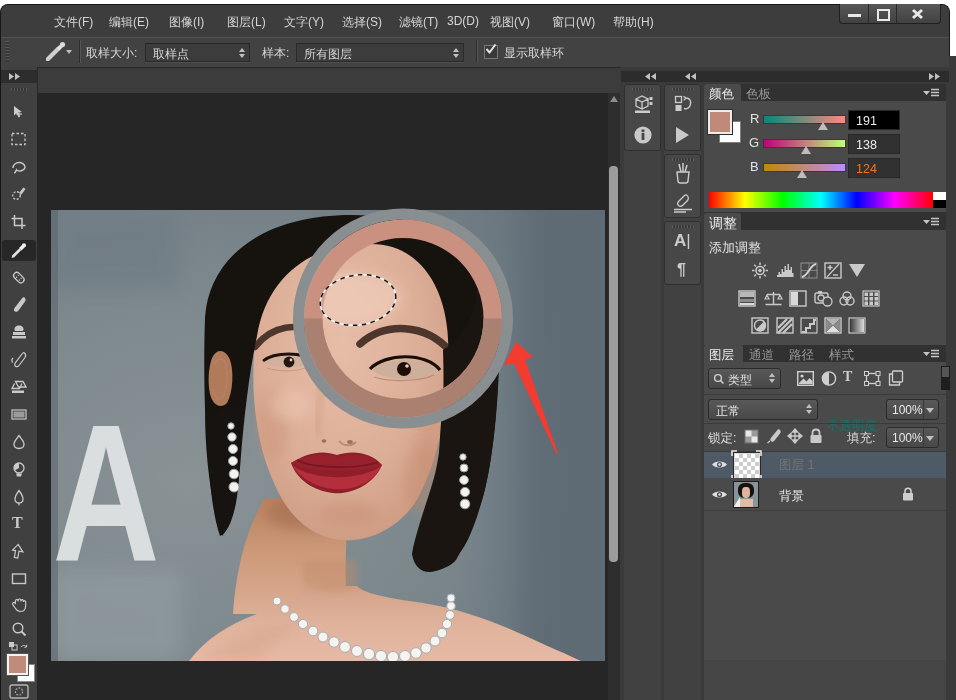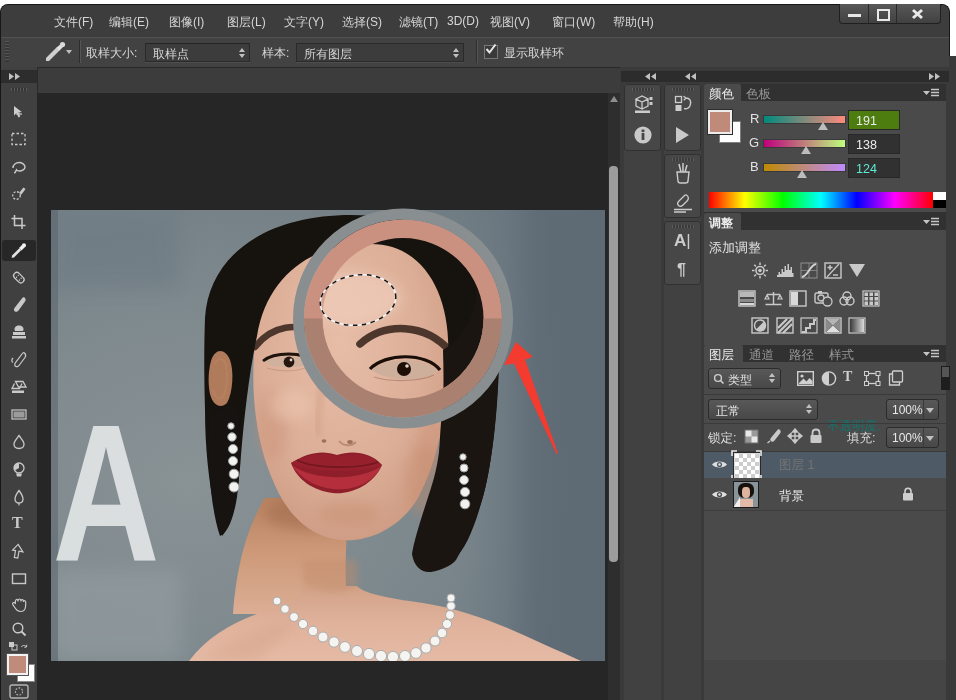--- a/index.html
+++ b/index.html
@@ -410,45 +410,45 @@
         <path d="M9 1.5 H17 M9 4.5 H17 M9 7.5 H17" stroke="#c5c5c5" stroke-width="1.6"></path>
       </svg>
 <div class="abs" style="left:704px;top:101px;width:242px;height:111px;background:#4a4a4a;"></div>
 
 <div class="abs" style="left:719px;top:121px;width:20px;height:20px;background:#fdfdfd;border:1px solid #7e7e7e;"></div>
 <div class="abs" style="left:708px;top:110px;width:20px;height:20px;background:#c08a7a;border:2px solid #ececec;outline:1px solid #2e2e2e;"></div>
 
 <span class="abs" style="left:750px;top:111px;font-size:13px;color:#e2e2e2;">R</span>
 <div class="abs" style="left:763px;top:115px;width:81px;height:7px;border:1px solid #393939;background:linear-gradient(90deg,rgb(0,138,124),rgb(255,138,124));"></div>
 <div class="abs" style="left:818px;top:122px;width:0;height:0;border-left:5px solid transparent;border-right:5px solid transparent;border-bottom:8px solid #bdbdbd;"></div>
-<div class="abs" style="left:848px;top:110px;width:52px;height:20px;background:#4d7c0f;border:1px solid #282828;box-sizing:border-box;">
+<div class="abs" style="left:848px;top:110px;width:52px;height:20px;background:#000000;border:1px solid #282828;box-sizing:border-box;">
         <span style="position:absolute;left:7px;top:2.5px;font-size:12.5px;color:#ececec;">191</span>
       </div>
 
 <span class="abs" style="left:749px;top:135px;font-size:13px;color:#e2e2e2;">G</span>
 <div class="abs" style="left:763px;top:139px;width:81px;height:7px;border:1px solid #393939;background:linear-gradient(90deg,rgb(191,0,124),rgb(191,255,124));"></div>
 <div class="abs" style="left:801px;top:146px;width:0;height:0;border-left:5px solid transparent;border-right:5px solid transparent;border-bottom:8px solid #bdbdbd;"></div>
 <div class="abs" style="left:848px;top:134px;width:52px;height:20px;background:#313131;border:1px solid #282828;box-sizing:border-box;">
         <span style="position:absolute;left:7px;top:2.5px;font-size:12.5px;color:#ececec;">138</span>
       </div>
 
 <span class="abs" style="left:750px;top:159px;font-size:13px;color:#e2e2e2;">B</span>
 <div class="abs" style="left:763px;top:163px;width:81px;height:7px;border:1px solid #393939;background:linear-gradient(90deg,rgb(191,138,0),rgb(191,138,255));"></div>
 <div class="abs" style="left:797px;top:170px;width:0;height:0;border-left:5px solid transparent;border-right:5px solid transparent;border-bottom:8px solid #bdbdbd;"></div>
 <div class="abs" style="left:848px;top:158px;width:52px;height:20px;background:#313131;border:1px solid #282828;box-sizing:border-box;">
-        <span style="position:absolute;left:7px;top:2.5px;font-size:12.5px;color:#5eead4;">124</span>
+        <span style="position:absolute;left:7px;top:2.5px;font-size:12.5px;color:#f97316;">124</span>
       </div>
 
 <div class="abs" style="left:709px;top:192px;width:224px;height:16px;background:linear-gradient(90deg,#f00,#ff0 16%,#0f0 33%,#0ff 50%,#00f 66%,#f0f 83%,#f00);"></div>
 <div class="abs" style="left:933px;top:192px;width:13px;height:8px;background:#fff;"></div>
 <div class="abs" style="left:933px;top:200px;width:13px;height:8px;background:#000;"></div>
 
 <div class="abs" style="left:704px;top:212px;width:242px;height:18px;background:#313131;"></div>
 <div class="abs" style="left:704px;top:213px;width:37px;height:17px;background:#4a4a4a;border-radius:2px 2px 0 0;"></div>
-<span class="abs" style="left:709px;top:215px;font-size:12px;color:#ececec;font-weight:bold;">调整</span>
+<span class="abs" style="left:709px;top:215px;font-size:14px;color:#ececec;">调整</span>
 <svg class="abs" style="left:922px;top:217px" width="18" height="10">
         <path d="M1 3 l3.5 4 3.5 -4 Z" fill="#c5c5c5"></path>
         <path d="M9 1.5 H17 M9 4.5 H17 M9 7.5 H17" stroke="#c5c5c5" stroke-width="1.6"></path>
       </svg>
 <div class="abs" style="left:704px;top:230px;width:242px;height:115px;background:#4a4a4a;"></div>
 <span class="abs" style="left:709px;top:239px;font-size:13px;color:#e0e0e0;">添加调整</span>
 <div id="adjicons">
 <svg class="abs" style="left:751px;top:262px" width="18" height="17">
           <circle cx="9" cy="8.5" r="4" fill="none" stroke="#c9c9c9" stroke-width="1.6"></circle>
           <g stroke="#c9c9c9" stroke-width="1.5">

